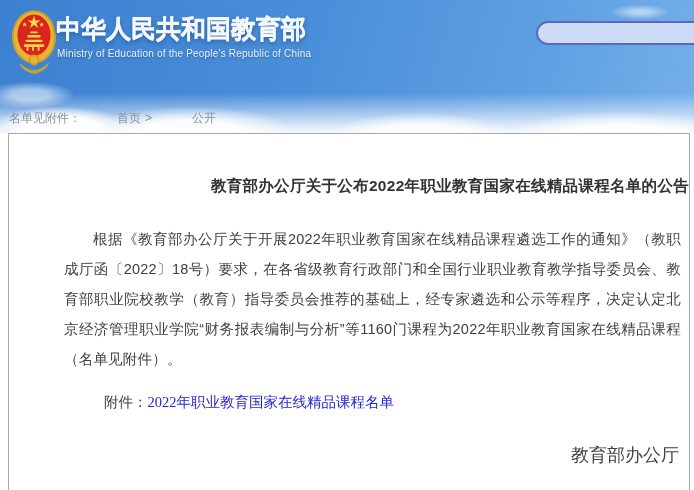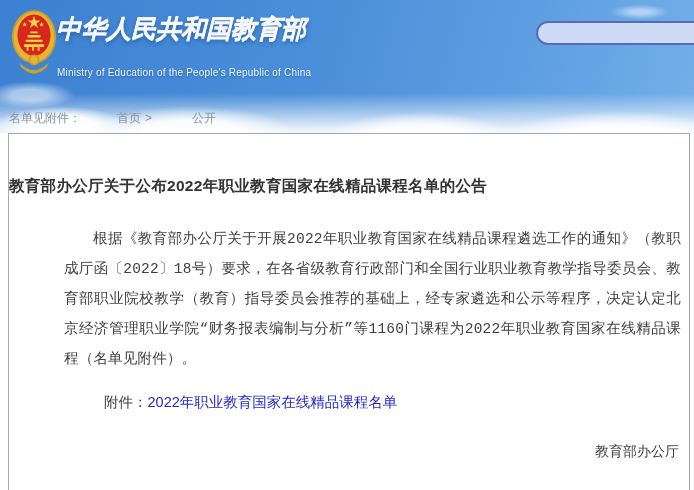--- a/index.html
+++ b/index.html
@@ -29,24 +29,23 @@
     position: absolute; left: 11px; top: 8px;
     width: 46px; height: 68px;
   }
 
   .site-title-zh {
     position: absolute; left: 56px; top: 12px;
     font-size: 25px; font-weight: bold; letter-spacing: 0px;
     color: #f4f8fd;
     text-shadow: 0 1px 0 #ffffff, 0 3px 4px rgba(25,70,140,.65), 1px 0 1px rgba(120,150,190,.5);
     white-space: nowrap;
-    font-style: italic;
   }
   .site-title-en {
-    position: absolute; left: 57px; top: 67px;
+    position: absolute; left: 57px; top: 48px;
     font-size: 10px; letter-spacing: .2px;
     color: #eef4fb;
     text-shadow: 0 1px 2px rgba(30,70,130,.6);
     white-space: nowrap;
   }
 
   .search-pill {
     position: absolute; left: 536px; top: 21px;
     width: 170px; height: 24px;
     background: #cedbf6;
@@ -68,48 +67,47 @@
   
   .announcement-card {
     position: absolute; left: 8px; top: 133px;
     width: 682px; height: 368px;
     background: #ffffff;
     border: 1px solid #a8a8a8;
   }
 
   .article-title {
     margin-top: 42px;
-    text-align: left;
+    text-align: right;
     font-size: 15.5px; font-weight: bold;
     color: #333333;
     letter-spacing: .3px;
   }
 
   .article-body {
     margin: 27px 8px 0 55px;
     font-size: 14.5px; line-height: 30px;
     color: #404040;
     text-indent: 2em;
     text-align: justify;
     letter-spacing: .2px;
-    font-family: Liberation Mono, monospace;
   }
 
   .attachment-line {
     margin: 19px 0 0 95px;
     font-size: 14.5px; color: #404040;
   }
   .attachment-line a {
-    color: #2525d2; text-decoration: none; cursor: pointer;
+    color: #2525d2; text-decoration: none; cursor: pointer; font-family: Liberation Serif, serif;
   }
 
   .signature {
     margin: 31px 10px 0 0;
     text-align: right;
-    font-size: 14px; color: #404040;
+    font-size: 18px; color: #404040;
   }
 </style>
 </head>
 <body>
 
 <div class="site-header">
 
   <svg class="emblem" viewBox="0 0 100 146" xmlns="http://www.w3.org/2000/svg">
 
     <ellipse cx="50" cy="62" rx="48" ry="58" fill="#caa02c"></ellipse>

